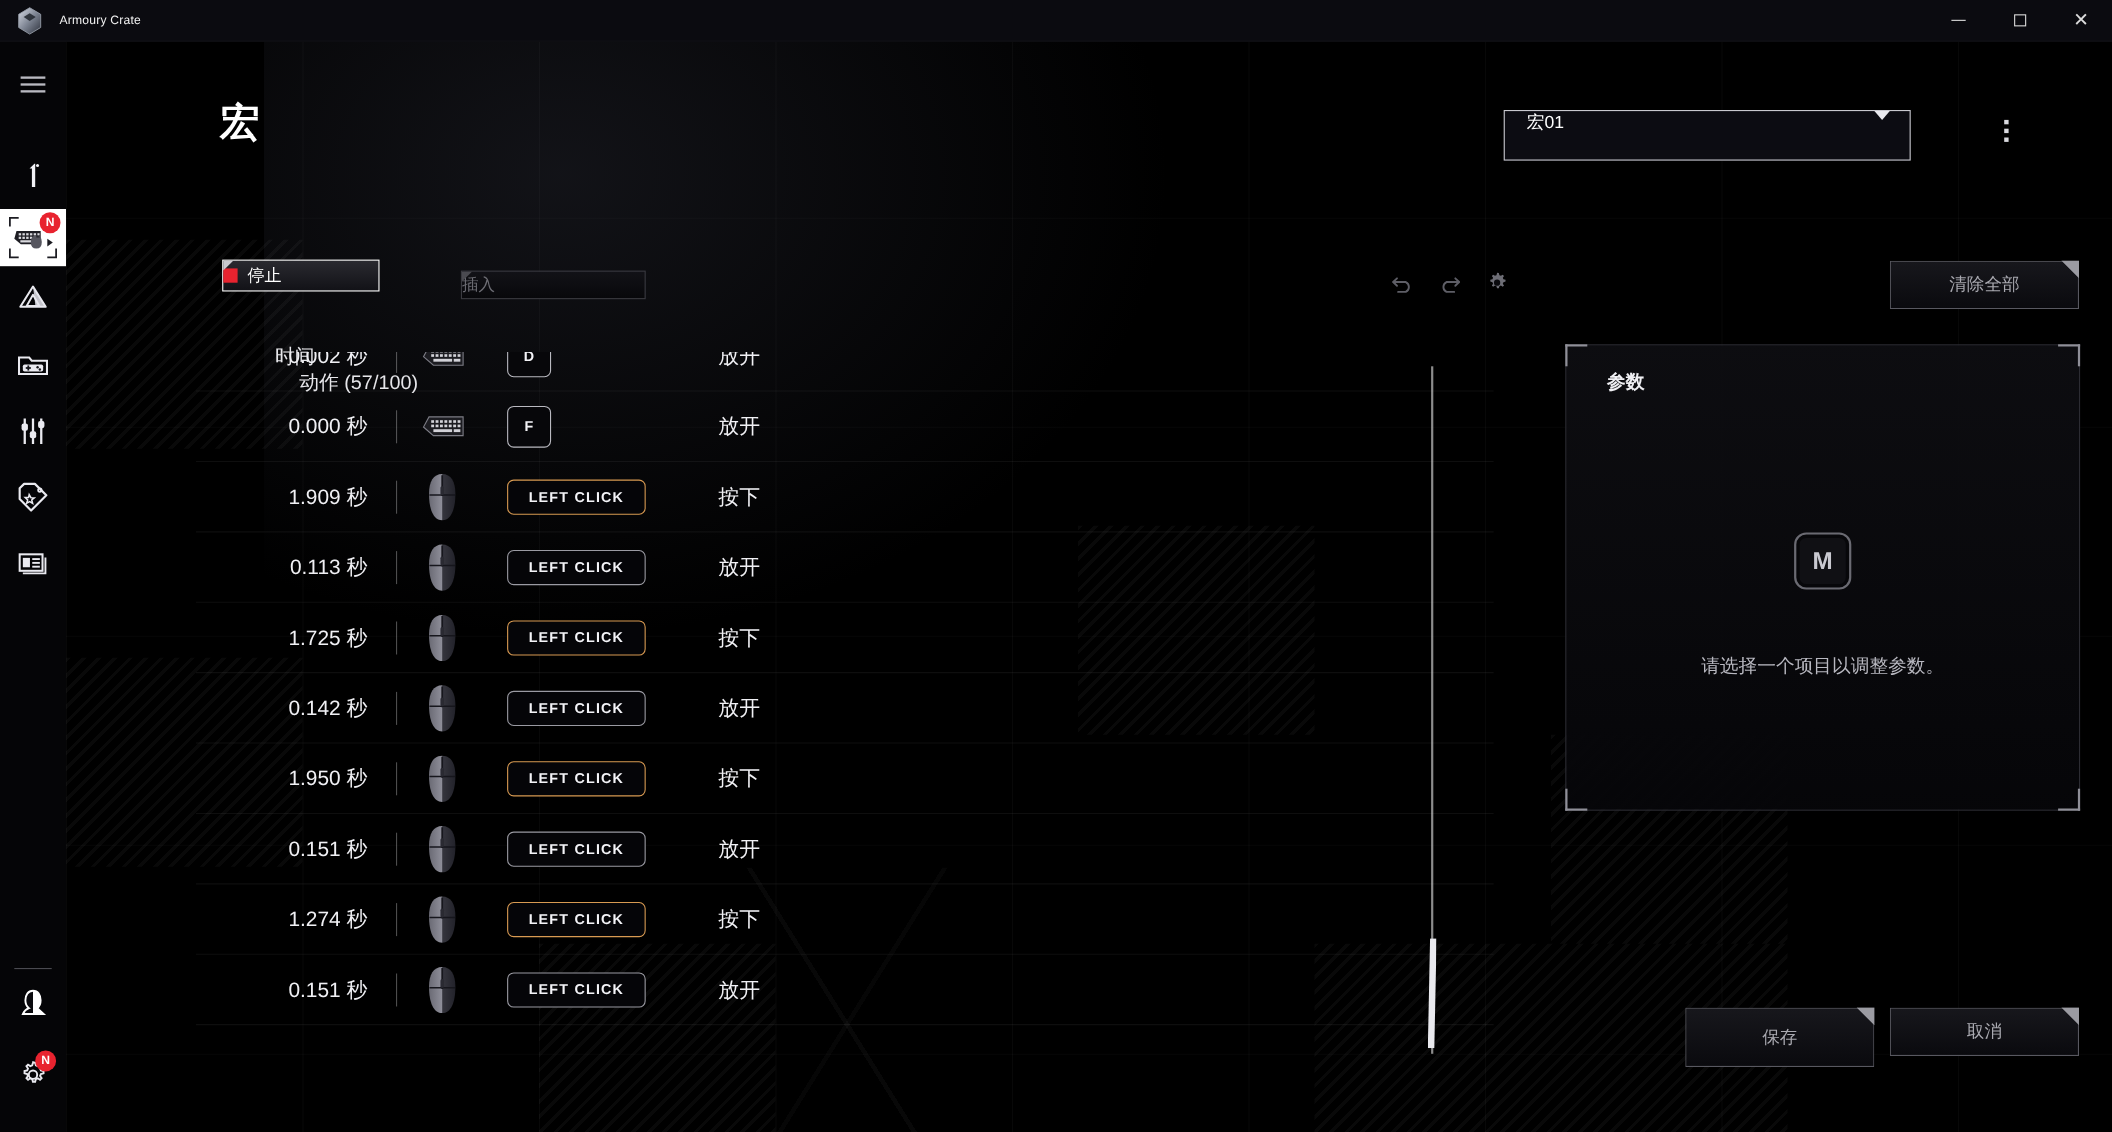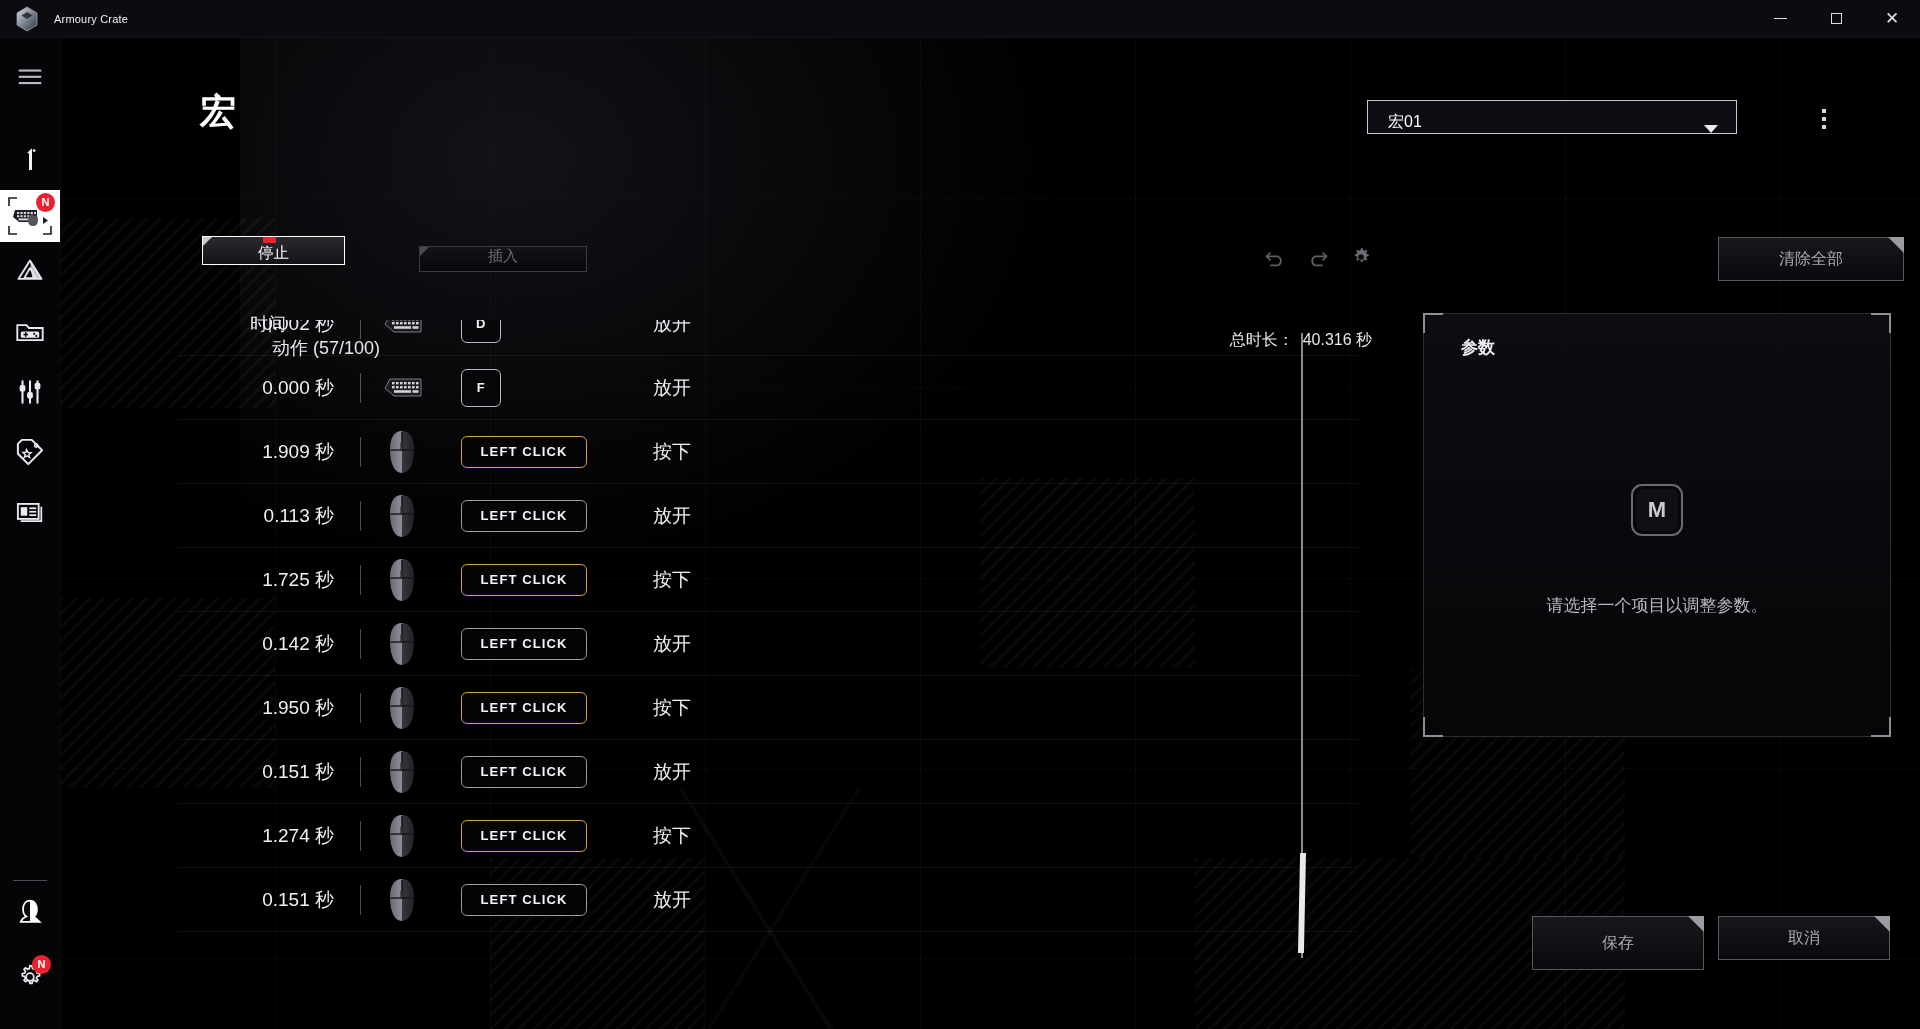--- a/index.html
+++ b/index.html
@@ -103,23 +103,23 @@
   }
 
   
   #page-title {
     position: absolute; left: 140px; top: 50px;
     font-size: 36px; font-weight: 700; color: #fff; letter-spacing: 1px;
   }
 
   
   #profile-select {
-    position: absolute; left: 1307px; top: 62px; width: 370px; height: 34px;
+    position: absolute; left: 1307px; top: 62px; width: 370px; height: 46px;
     background: #0c0c12; border: 1px solid #c9c9cf;
-    display: flex; align-items: flex-end;
+    display: flex; align-items: flex-start;
   }
   #profile-select .val {
     margin-left: 20px; font-size: 16px; color: #fff;
   }
   #profile-select .chev {
     margin-left: auto; margin-right: 18px;
     width: 0; height: 0;
     border-left: 7px solid transparent; border-right: 7px solid transparent;
     border-top: 8px solid #e9e9ee;
   }
@@ -128,21 +128,21 @@
     display: flex; flex-direction: column; align-items: center; justify-content: center; gap: 4px;
   }
   #profile-kebab i { width: 4px; height: 4px; background: #d9d9de; display: block; }
 
   
   .ac-btn {
     position: absolute; height: 28px;
     background: linear-gradient(180deg,#1b1b20 0%, #0d0d11 100%);
     border: 1px solid #6e6e76;
     display: flex; align-items: center; justify-content: flex-start;
-    font-size: 15px; color: #efefef; flex-direction: column;
+    font-size: 15px; color: #efefef;
   }
   .ac-btn .corner-tl {
     position: absolute; left: 0; top: 0;
     width: 0; height: 0;
     border-top: 9px solid #c9c9cf; border-right: 9px solid transparent;
   }
   #btn-stop {
     left: 142px; top: 198px; width: 143px; height: 29px;
     border: 1px solid #ffffff;
     background: linear-gradient(180deg,#2a2a30 0%, #121217 100%);
@@ -160,21 +160,21 @@
   }
 
   .tool-icon {
     position: absolute; display: flex; align-items: center; justify-content: center;
   }
   #icon-undo { left: 1203px; top: 208px; width: 26px; height: 26px; }
   #icon-redo { left: 1244px; top: 208px; width: 26px; height: 26px; }
   #icon-gear { left: 1288px; top: 206px; width: 26px; height: 26px; }
 
   #btn-clear-all {
-    position: absolute; left: 1658px; top: 199px; width: 186px; height: 44px;
+    position: absolute; left: 1658px; top: 199px; width: 172px; height: 44px;
   }
   .clip-btn {
     position: relative; width: 100%; height: 100%;
     display: flex; align-items: center; justify-content: center;
     font-size: 16px; color: #a9a9b0;
     background: linear-gradient(180deg, #17171c 0%, #0a0a0e 100%);
     border: 1px solid #585860;
     clip-path: polygon(0 0, calc(100% - 15px) 0, 100% 15px, 100% 100%, 0 100%);
   }
   .clip-notch {
@@ -505,23 +505,20 @@
   <div id="btn-clear-all">
     <div class="clip-btn">
       <span>清除全部</span>
     </div>
     <span class="clip-notch"></span>
   </div>
 
   <div id="table-head">
     <div id="th-time">时间</div>
     <div id="th-action">动作 (57/100)</div>
-  </div>
-  <div id="total-time">
-    <span>总时长：</span><span>  </span><span>40.316 秒</span>
   </div>
 
   <div id="table-clip">
     <div id="table-rows">
         <div class="mrow">
           <div class="c-time">0.002 秒</div>
           <div class="vsep"></div>
           <div class="c-dev">
             <svg width="42" height="26" viewBox="0 0 42 26">
               <path d="M9 4 L40 4 L40 21 L13 21 L4 13.2 Z" fill="#1c1c21" stroke="#7c7c85" stroke-width="1"></path>

